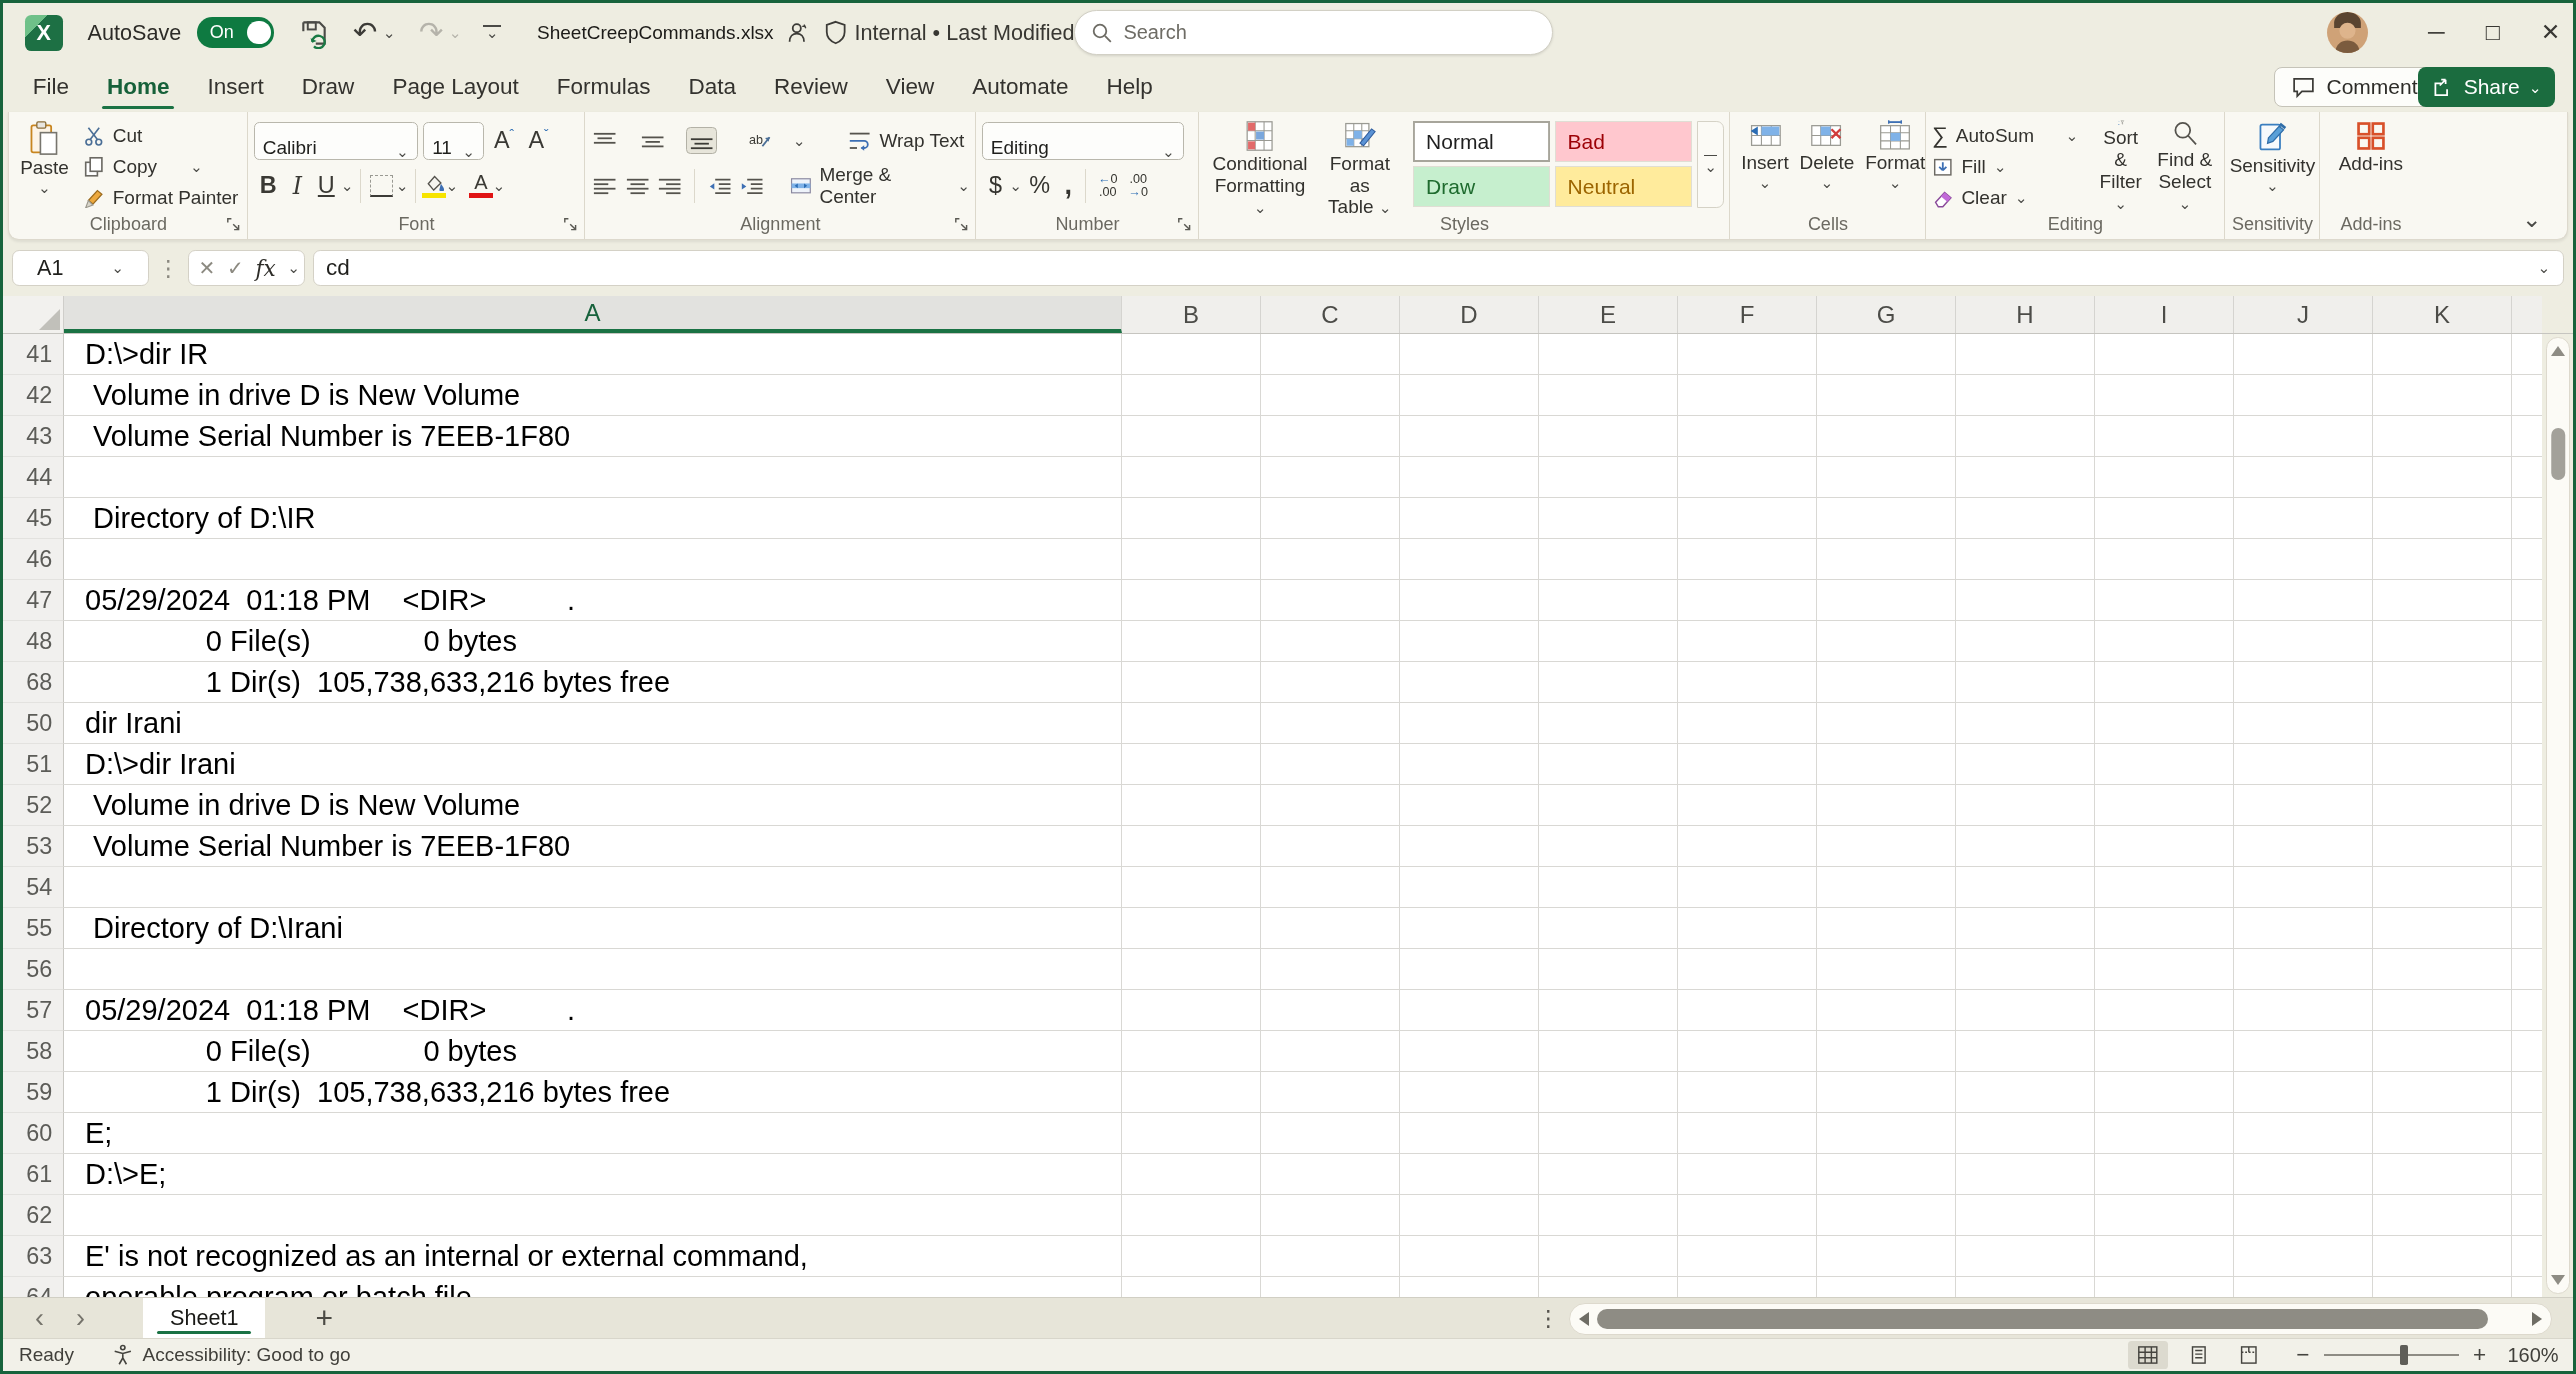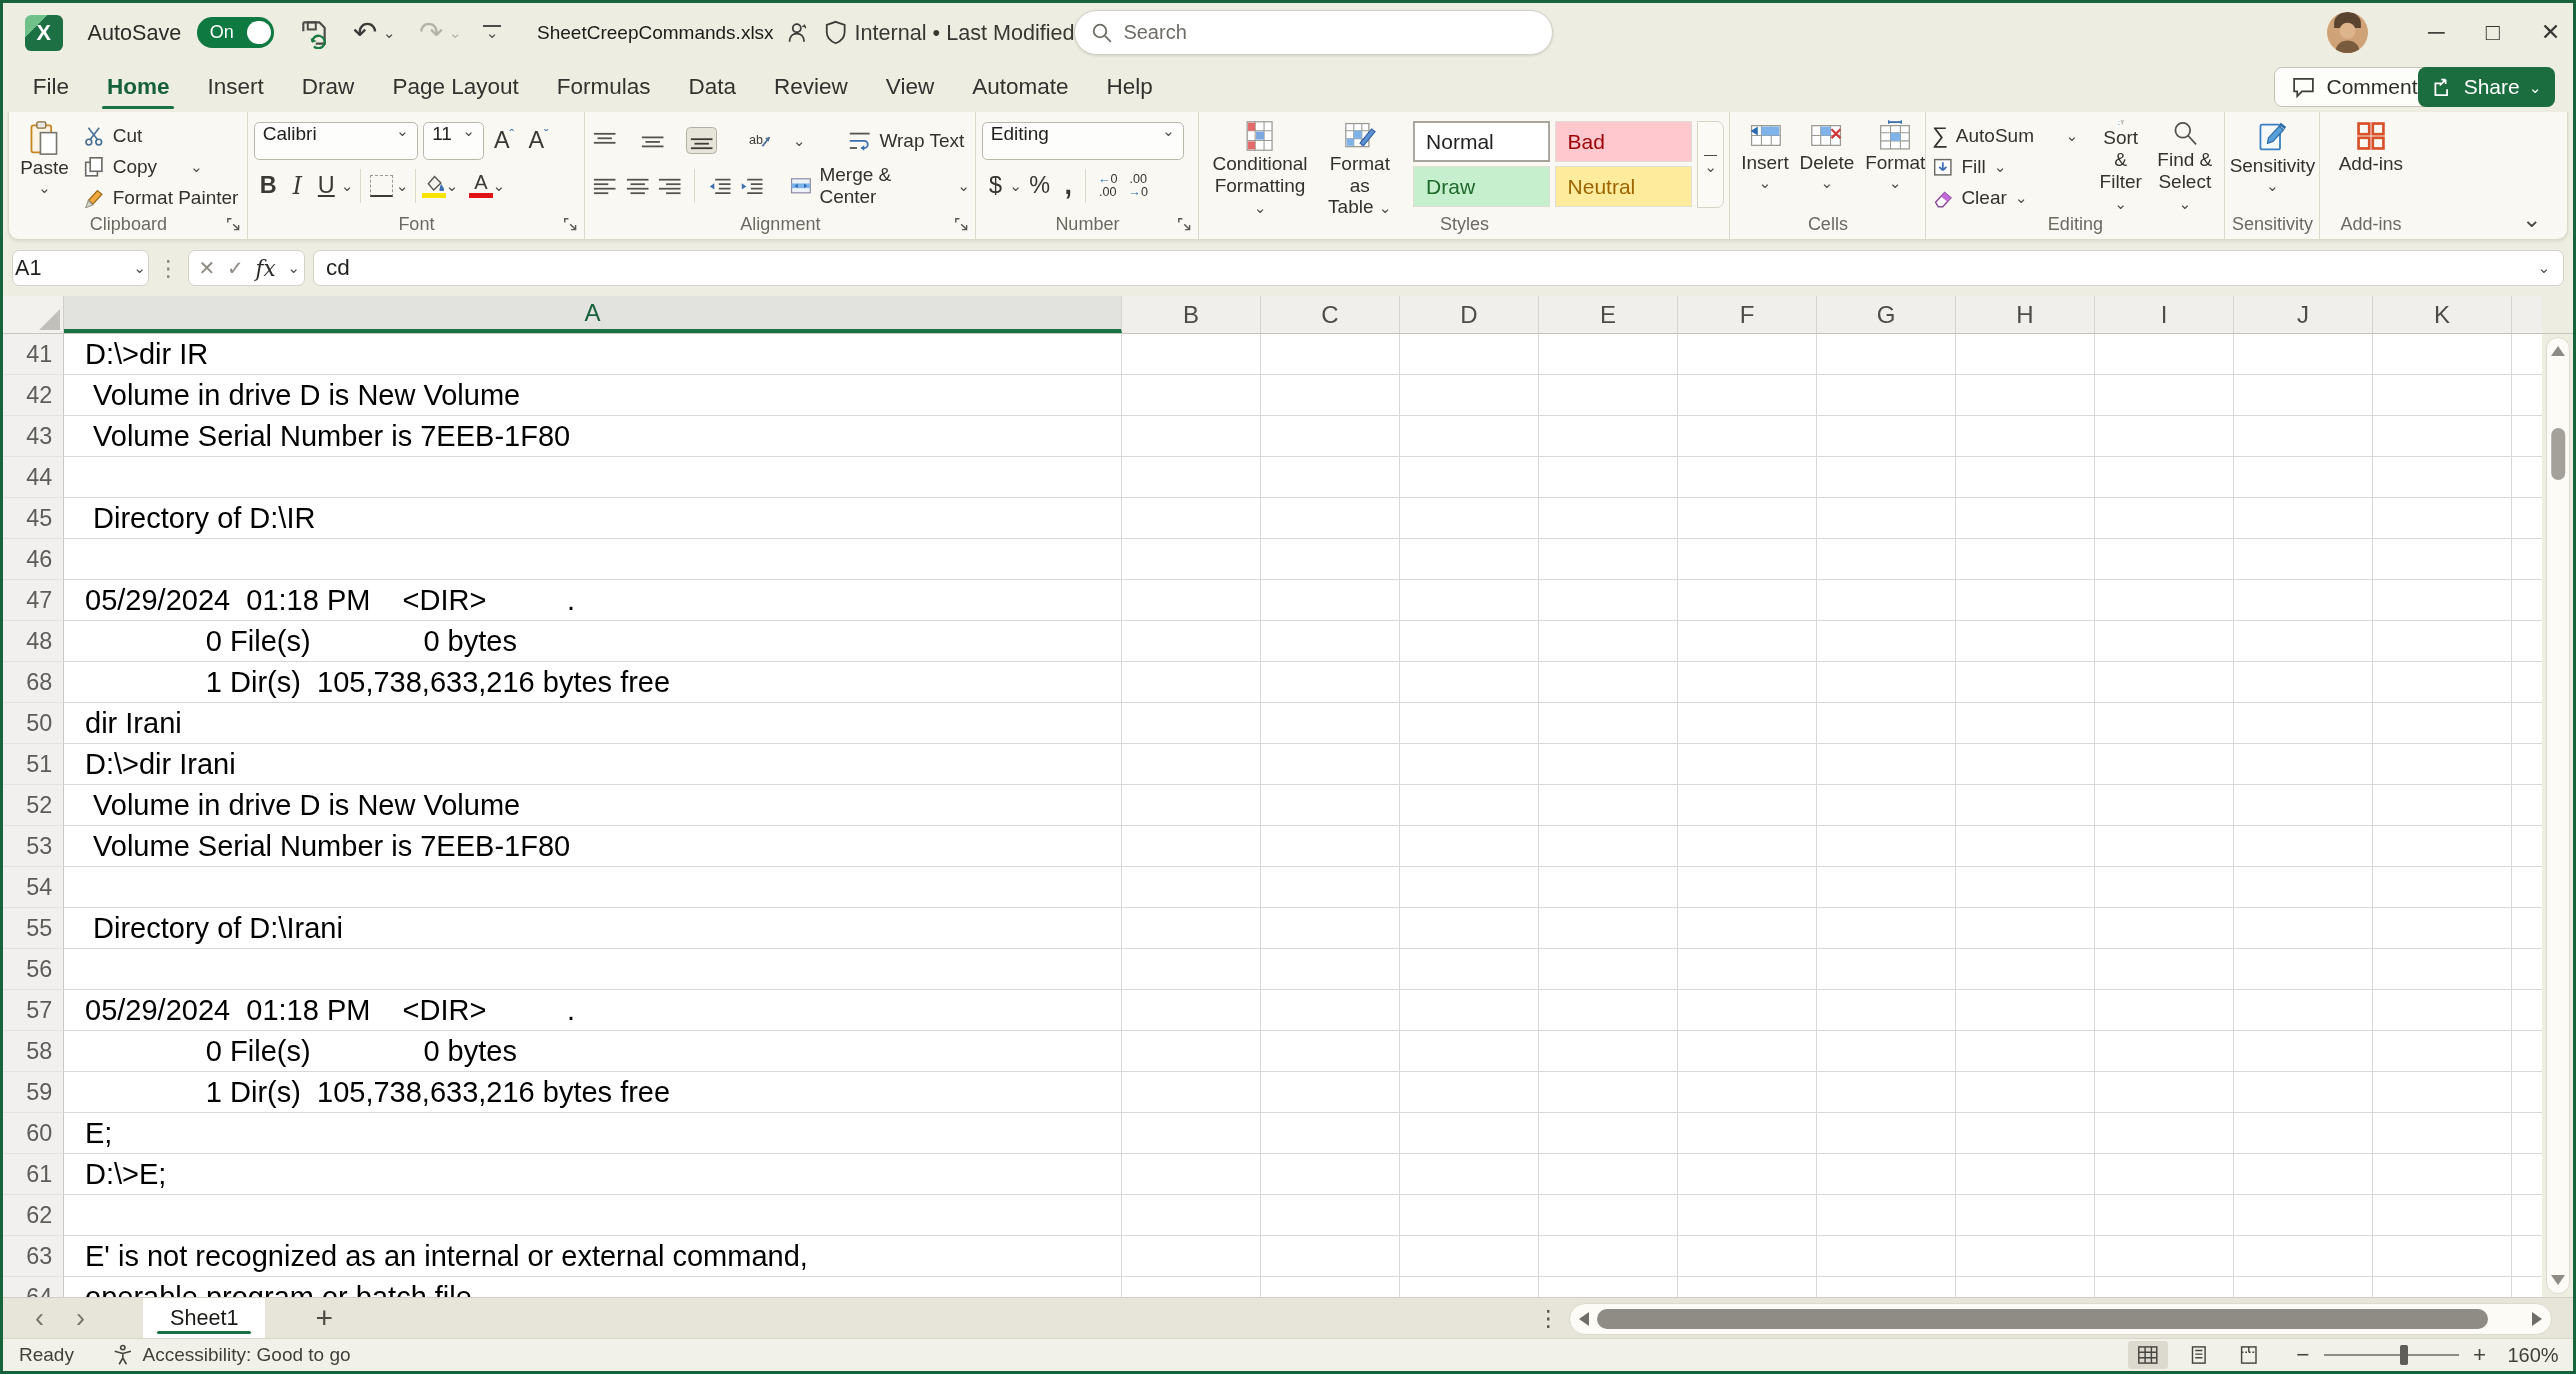--- a/index.html
+++ b/index.html
@@ -50,21 +50,21 @@
   .ribbonzone { flex:0 0 128px; padding:0 5.4px; }
   .ribbon-card { height:128px; background:#f9f8f2; border:0.9px solid #ddd9cd; border-top:none;
                  border-radius:0 0 10.8px 10.8px; box-shadow:0 1.8px 2.7px rgba(0,0,0,.07); display:flex; position:relative; }
   .rgroup { position:relative; border-right:0.9px solid #dcd8cb; padding:6.3px 5.4px 23.4px; flex:0 0 auto; }
   .glabel { position:absolute; bottom:3.6px; left:0; right:0; text-align:center; font-size:18px; color:#6b6961; }
   .dlg { position:absolute; right:6.3px; bottom:6.3px; }
   .r1,.r2 { height:45px; display:flex; align-items:center; }
   .bigbtn { display:flex; flex-direction:column; align-items:center; gap:0.9px; font-size:19px; color:#33322e; padding:1.8px 5.4px; }
   .smallrow { display:flex; align-items:center; gap:8px; font-size:19px; color:#33322e; height:31px; }
   .combo { height:38px; border:0.9px solid #b9b7ac; border-radius:5.4px; background:#fdfdfb; display:flex;
-           align-items:flex-start; padding:0 8px; font-size:19px; color:#1f1f1c; }
+           align-items:flex-end; padding:0 8px; font-size:19px; color:#1f1f1c; }
   .combo .chev { margin-left:auto; }
   .sep { width:0.9px; height:34px; background:#dcd8cb; margin:0 6.3px; }
   .iconbtn { display:flex; align-items:center; justify-content:center; padding:2.7px; }
   .selbox { background:#e7e5da; border:0.9px solid #b3b1a6; border-radius:4.5px; }
   .bchar { font-size:23.4px; color:#3a3934; width:29px; text-align:center; }
   .b-b { font-weight:bold; } .b-i { font-style:italic; font-family:"DejaVu Serif",serif; } .b-u { text-decoration:underline; }
   .colorbar { display:flex; flex-direction:column; align-items:center; line-height:1; }
   .colorbar .bar { width:23.4px; height:5.4px; margin-top:1.8px; }
   .twoline { text-align:center; line-height:21.6px; }
   .gallery { display:grid; grid-template-columns:137px 137px; gap:4.5px; margin:2.7px 5.4px 0 9px; }
@@ -74,21 +74,21 @@
               display:flex; flex-direction:column; align-items:center; justify-content:center; gap:3.6px; color:#4a4a46; background:#fbfaf5; }
   .galstrip .bar { width:12.6px; border-top:1.8px solid #4a4a46; }
   .collapse-chev { position:absolute; right:25px; bottom:7.2px; font-size:25px; color:#4a4a46; }
   .decbtn { font-size:12.6px; line-height:12.6px; text-align:center; color:#35342f; margin:0 5.4px; }
   .decbtn .blue { color:#2b6cb3; }
   .numglyph { font-size:23.4px; color:#35342f; margin:0 7.2px; }
 
   
   .formulabar { flex:0 0 56px; display:flex; align-items:center; padding:0 9px; gap:8px; }
   .namebox { width:137px; height:36px; background:#fff; border:0.9px solid #d4d1c6; border-radius:7.2px;
-             display:flex; align-items:center; padding:0 2px; font-size:21.6px; color:#1f1f1c; }
+             display:flex; align-items:center; padding:0 24px; font-size:21.6px; color:#1f1f1c; }
   .namebox .chev { margin-left:auto; }
   .vdots { font-size:22.5px; color:#8a887f; }
   .fxbox { width:117px; height:36px; background:#fff; border:0.9px solid #d4d1c6; border-radius:7.2px;
            display:flex; align-items:center; gap:11.7px; padding:0 10px; }
   .fxbox .g { color:#8c8a81; font-size:20px; }
   .fxit { font-family:"DejaVu Serif",serif; font-style:italic; font-size:21.6px; color:#2d2c28; }
   .ffield { flex:1; height:36px; background:#fff; border:0.9px solid #d4d1c6; border-radius:7.2px;
             display:flex; align-items:center; padding:0 36px 0 12.6px; font-size:22.5px; color:#1f1f1c; position:relative; }
   .ffield .chev { position:absolute; right:12.6px; }
 

